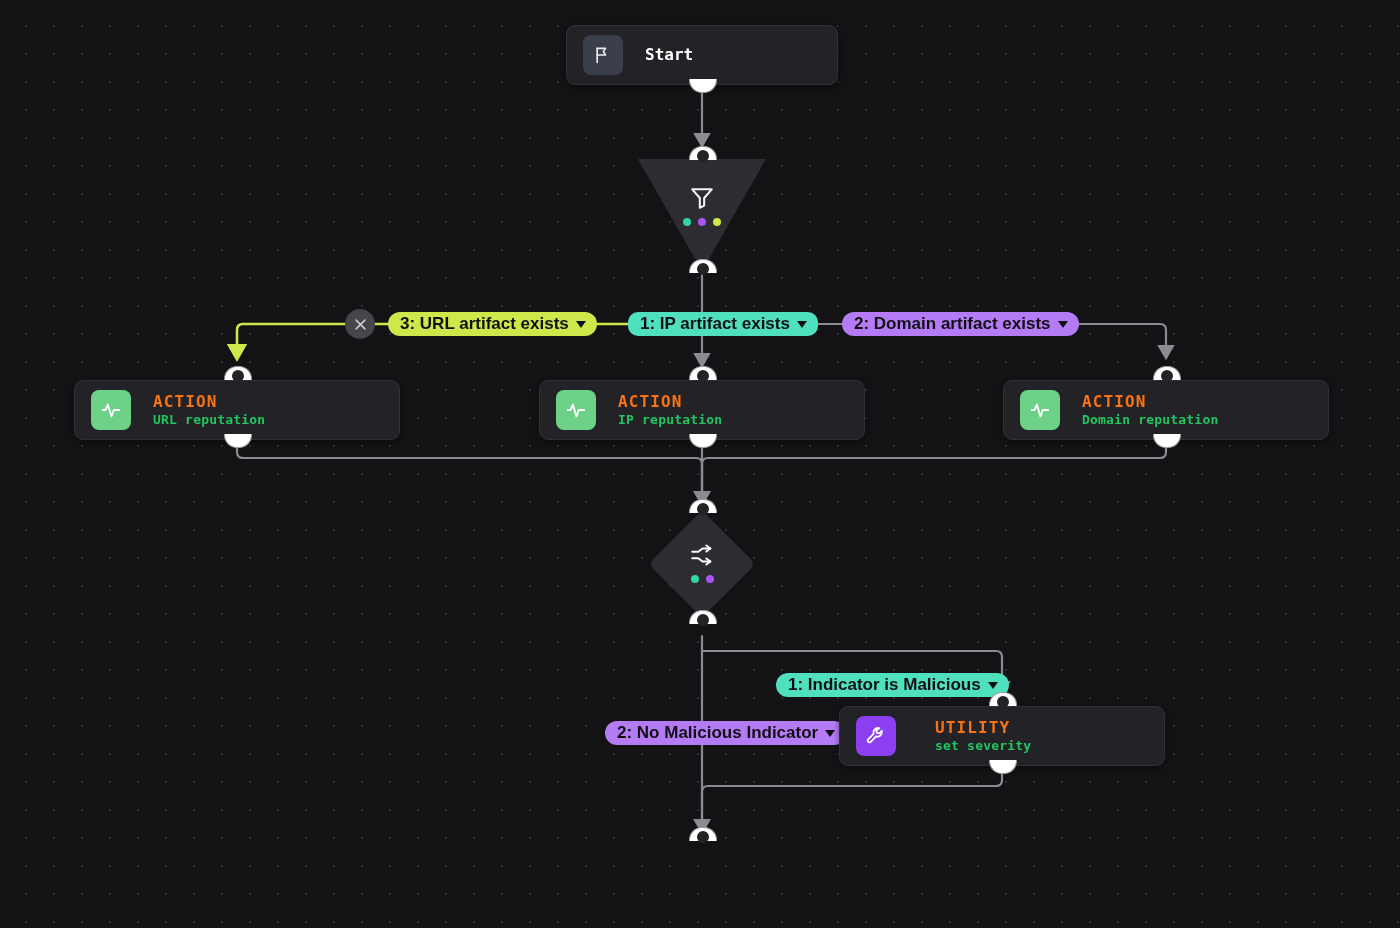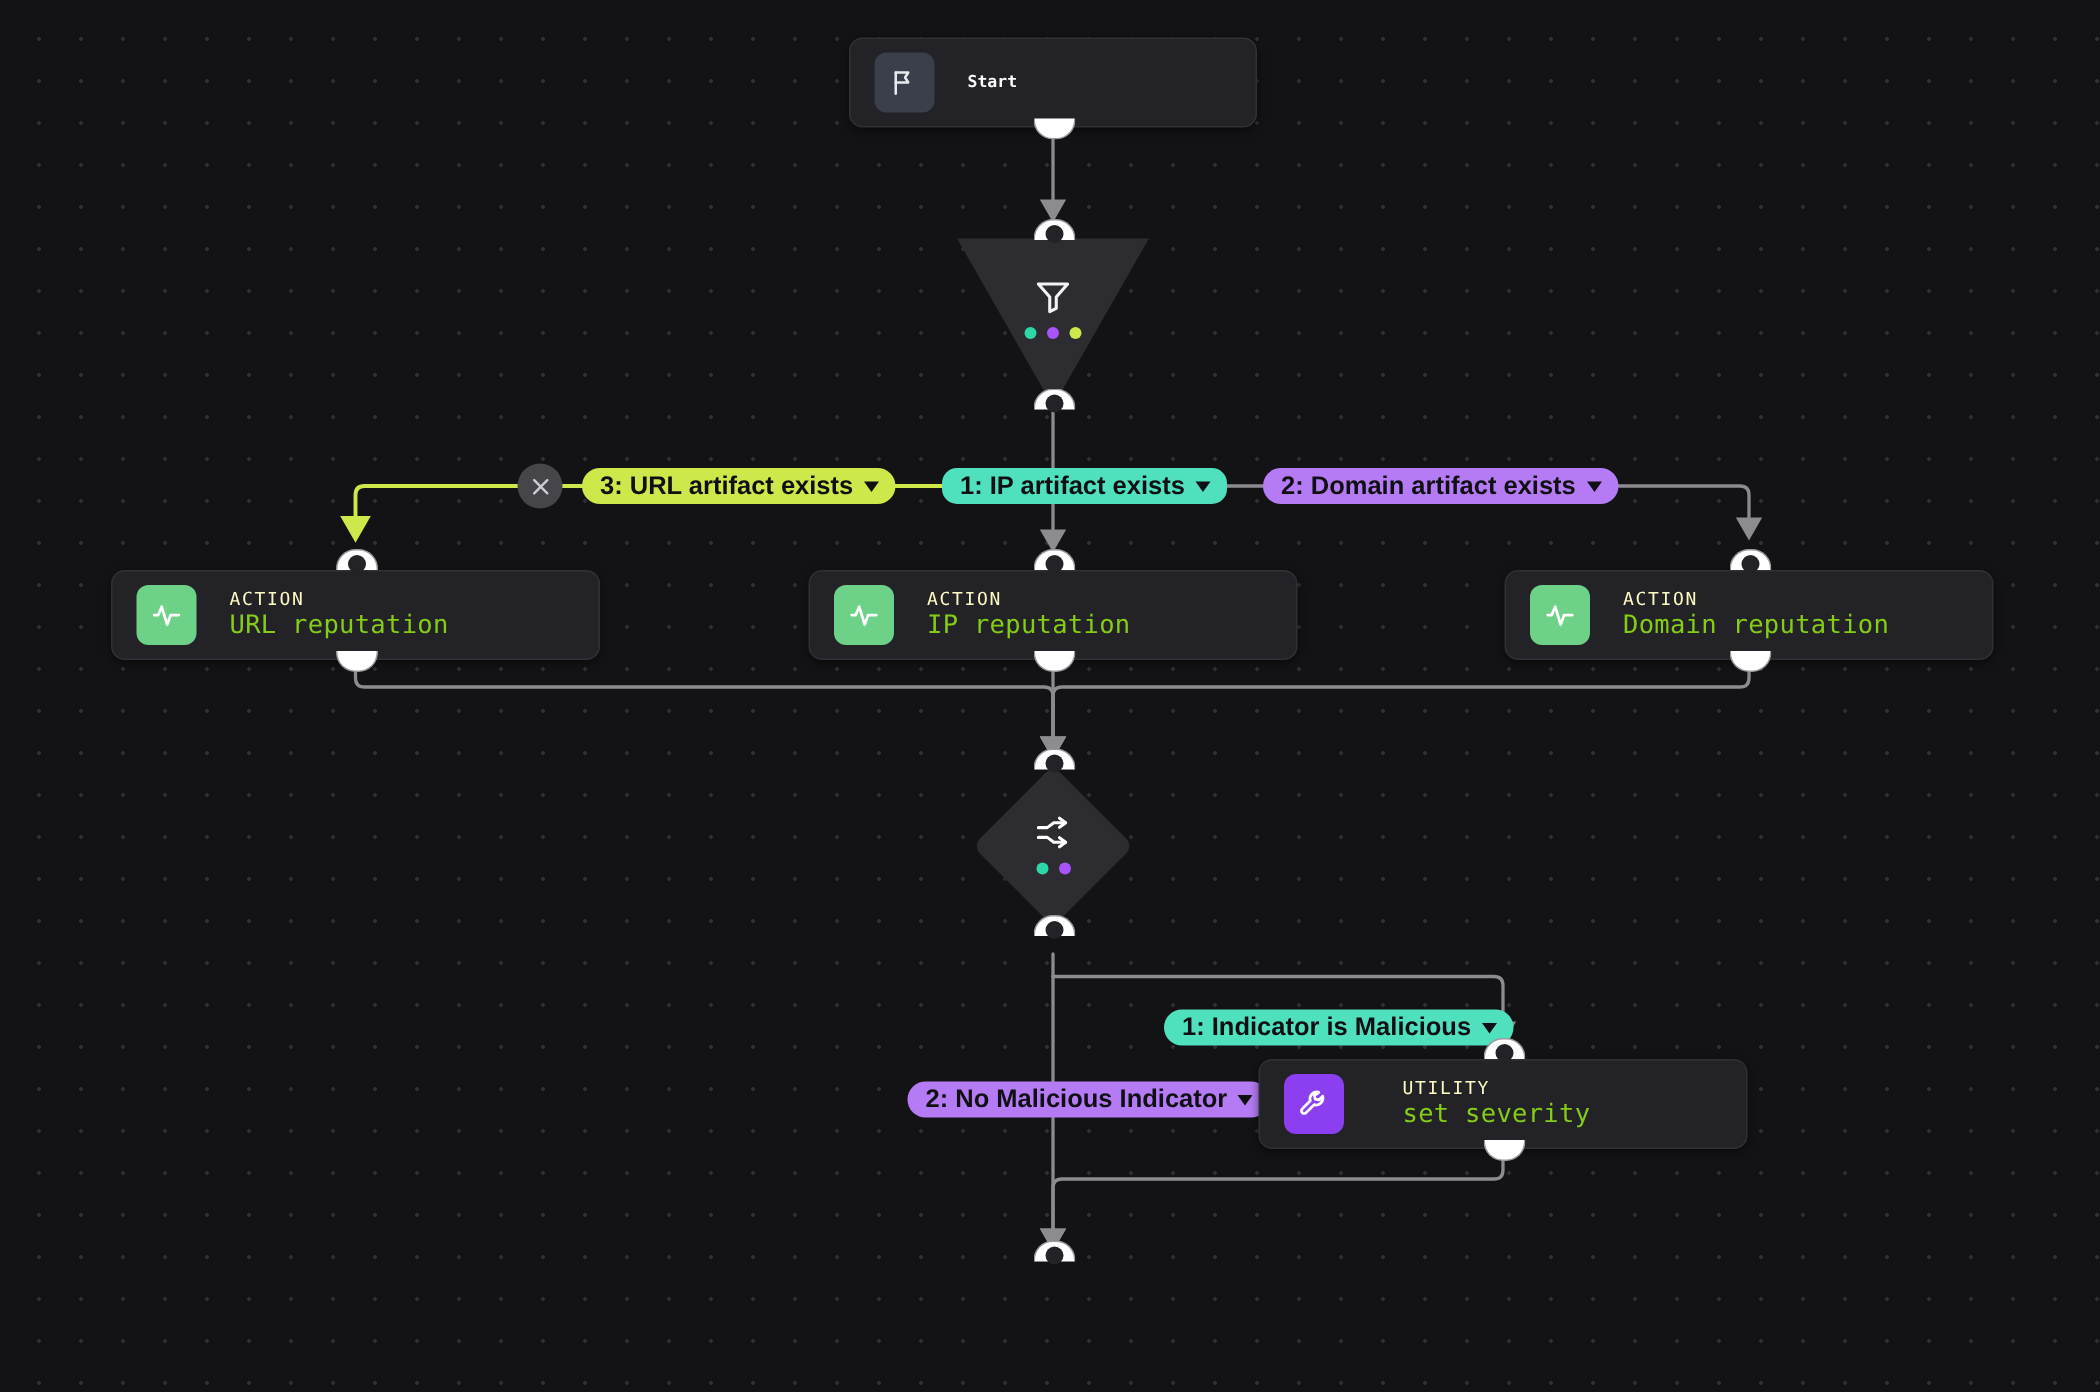--- a/index.html
+++ b/index.html
@@ -46,38 +46,38 @@
     align-items: center;
     justify-content: center;
     flex: 0 0 auto;
     margin-right: 22px;
   }
   .icon-box.flag   { background: #3a3f4b; }
   .icon-box.action { background: #6ed188; }
   .icon-box.util   { background: #8b3ff0; }
   .node-text { display: flex; flex-direction: column; justify-content: center; line-height: 1.25; }
   .kind-label {
-    font-size: 12px;
+    font-size: 16px;
     letter-spacing: 1.1px;
-    color: #fef9c3;
-    font-weight: 400;
+    color: #f97316;
+    font-weight: 700;
   }
   .title-label {
-    font-size: 17px;
-    color: #84cc16;
-    font-weight: 400;
+    font-size: 13px;
+    color: #22c55e;
+    font-weight: 700;
     letter-spacing: .2px;
   }
   .sub-label {
     font-size: 15.5px;
     color: #9ca0a8;
     font-weight: 400;
   }
   .title-bold {
-    font-size: 11px;
+    font-size: 16px;
     color: #ffffff;
     font-weight: 700;
   }
 
   
   .shape-node { position: absolute; }
   .tri-down {
     position: absolute;
     width: 0; height: 0;
   }

